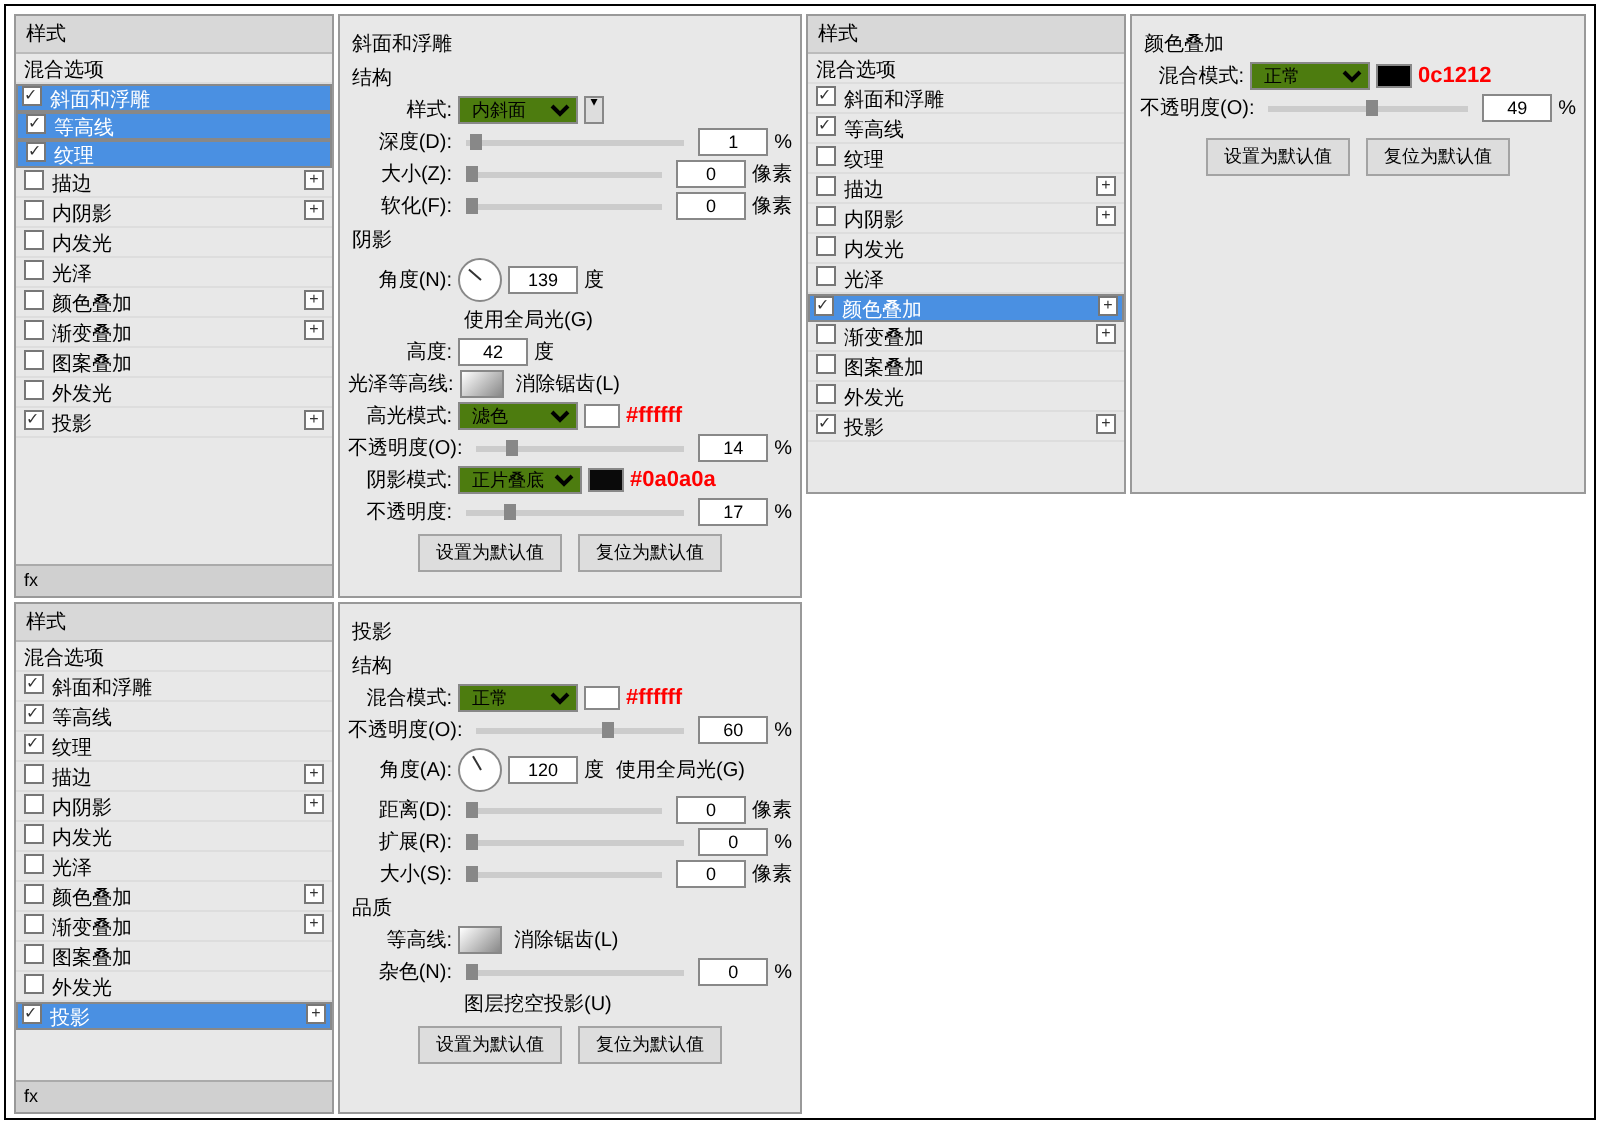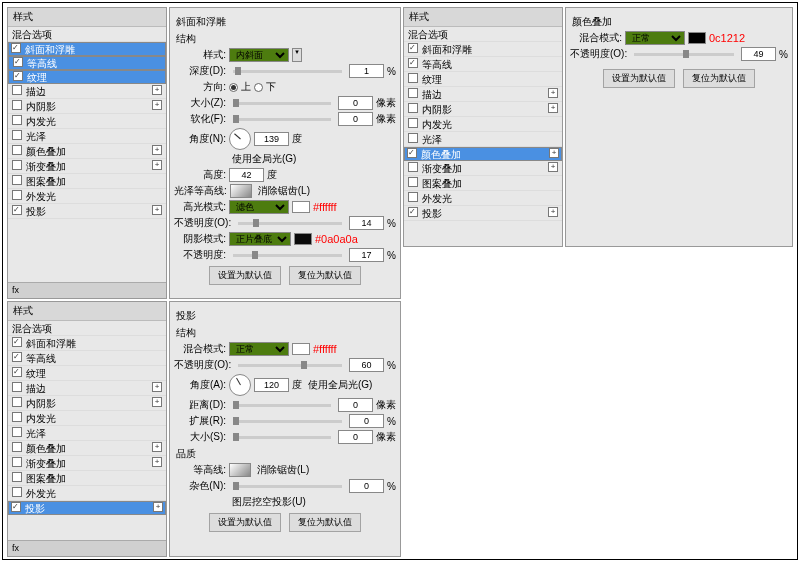--- a/index.html
+++ b/index.html
@@ -27,21 +27,21 @@
 .sw{width:18px;height:12px;background:#fff;border:1px solid #888}
 .sw.blk{background:#000}
 .sw.wht{background:#fff}
 .sw.dk{background:#0a0a0a}
 .grad{width:22px;height:14px;background:linear-gradient(135deg,#fff,#888);border:1px solid #888}
 .slider{height:3px;background:#ccc;flex:1;position:relative;margin:0 4px}
 .slider::after{content:"";position:absolute;width:6px;height:8px;background:#888;top:-3px;left:var(--p,20%)}
 .btn{border:1px solid #a3a3a3;background:#ddd;padding:2px 8px;font-size:9px}
 .dial{width:22px;height:22px;border:1px solid #888;border-radius:50%;background:#fff;position:relative}
 .dial::after{content:"";position:absolute;width:1px;height:8px;background:#333;left:50%;top:2px;transform-origin:bottom;transform:rotate(var(--a,30deg))}
-.note{color:red;font-size:11px;font-weight:normal}
+.note{color:red;font-size:11px;font-weight:bold}
 .knob-img{position:absolute;background:radial-gradient(circle at 40% 35%,#f5fafa 0%,#dae8e8 60%,#c0d4d4 100%)}
 .knob-outer{position:absolute;border-radius:50%;background:radial-gradient(circle at 40% 30%,#fff,#d5e3e3);box-shadow:0 8px 20px rgba(0,0,0,.15)}
 .knob-inner{position:absolute;border-radius:50%;background:radial-gradient(circle at 40% 30%,#fff,#dde8e8);box-shadow:inset 0 -2px 10px rgba(0,0,0,.08),0 4px 10px rgba(0,0,0,.1)}
 .dot{position:absolute;width:6px;height:6px;border-radius:50%}
 .dot.on{background:#fff;box-shadow:0 0 6px #fff,0 0 3px #cff}
 .dot.off{background:#b0c0c0;box-shadow:inset 0 1px 2px rgba(0,0,0,.3)}
 .logo{position:absolute;right:8px;bottom:6px;font-size:14px;font-style:italic;color:#3a8a3a;font-weight:bold}
 .logo span{color:#999;font-size:9px;font-style:normal;display:block}
 .fx{position:absolute;bottom:0;left:0;right:0;height:16px;background:#d0d0d0;border-top:1px solid #aaa;font-size:9px;padding:2px 4px}
 </style>
@@ -121,38 +121,32 @@
         <select class="sel"><option>内斜面</option></select>
         <span class="spin">▾</span>
       </div>
 <div class="fr">
         <label>深度(D):</label>
         <div class="slider" style="--p:2%"></div>
         <input class="num" value="1" style="">
         <span>%</span>
       </div>
 <div class="fr">
-        <label>方向:</label>
-        <span class="radio on"></span>
-        <span>上</span>
-        <span class="radio"></span>
-        <span>下</span>
-      </div>
-<div class="fr">
         <label>大小(Z):</label>
         <div class="slider" style="--p:0%"></div>
         <input class="num" value="0" style="">
         <span>像素</span>
       </div>
 <div class="fr">
         <label>软化(F):</label>
         <div class="slider" style="--p:0%"></div>
         <input class="num" value="0" style="">
         <span>像素</span>
       </div>
+<div class="sec">阴影</div>
 <div class="fr">
         <label>角度(N):</label>
         <span class="dial" style="--a:-49deg"></span>
         <input class="num" value="139" style="">
         <span>度</span>
       </div>
 <div class="fr">
         <label></label>
         <span class="chk"></span>
         <span>使用全局光(G)</span>

